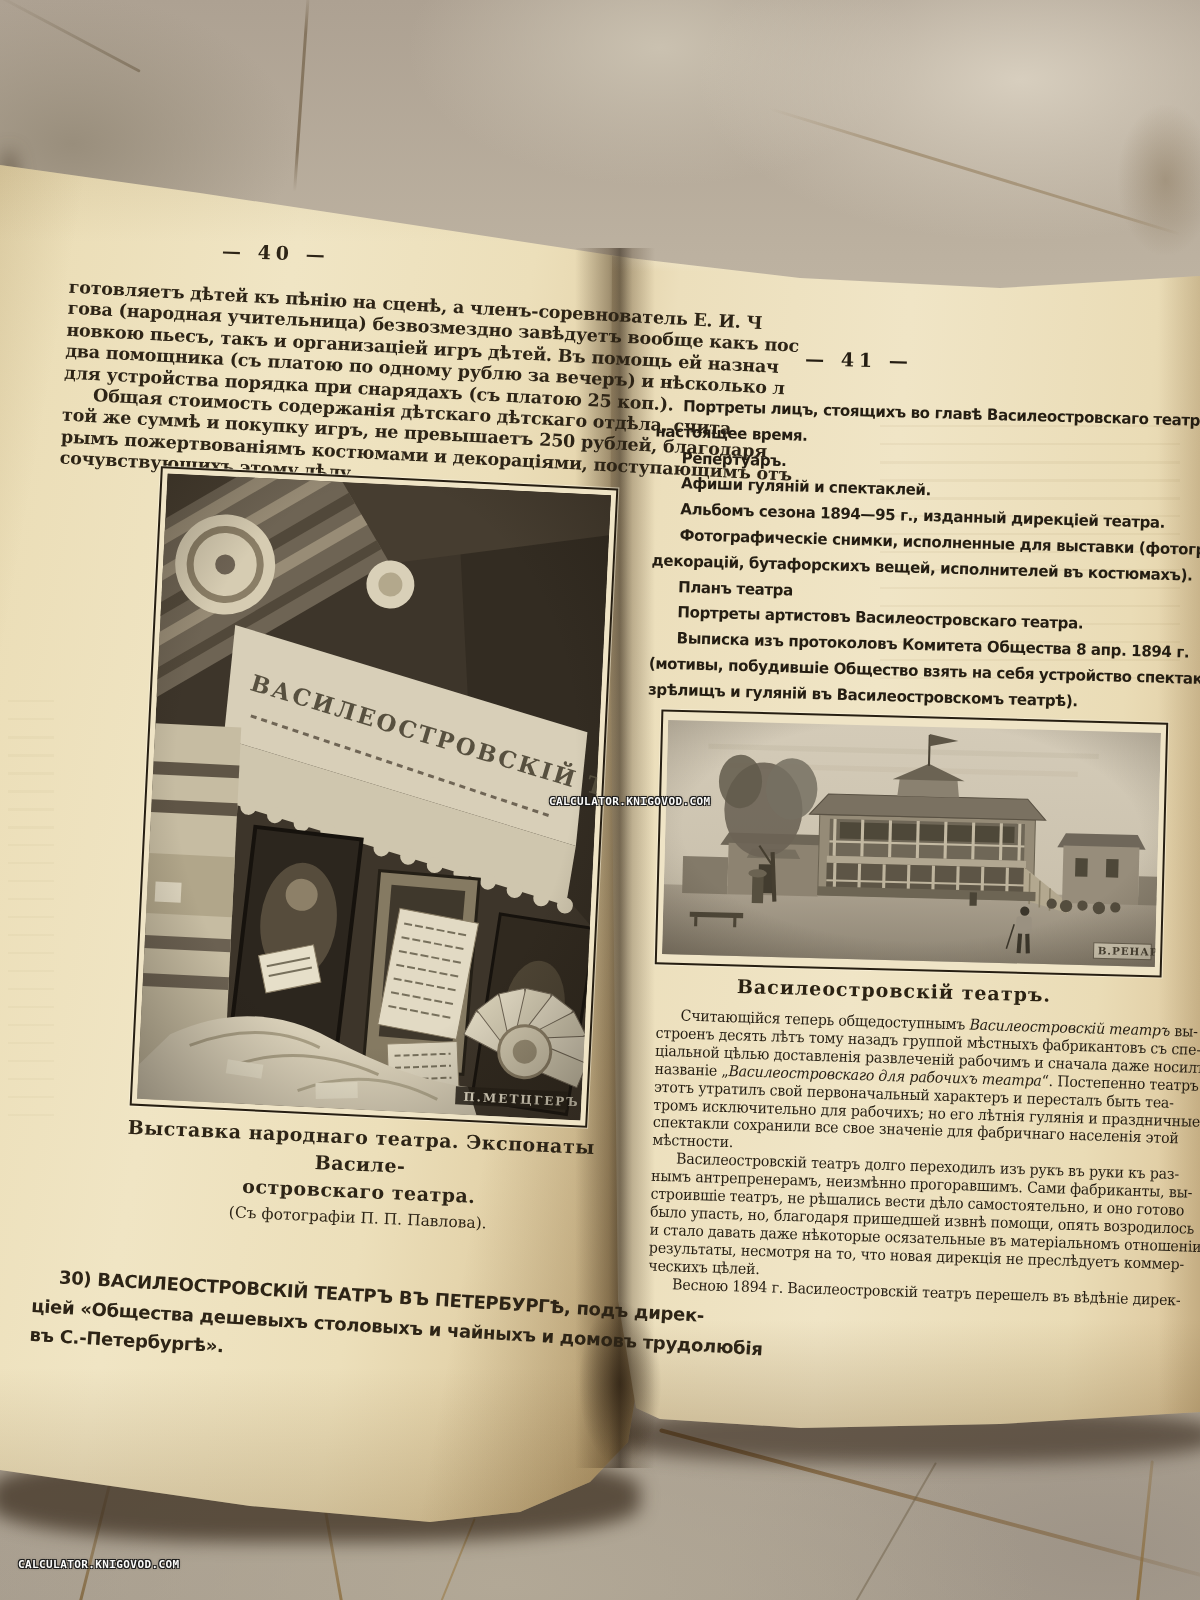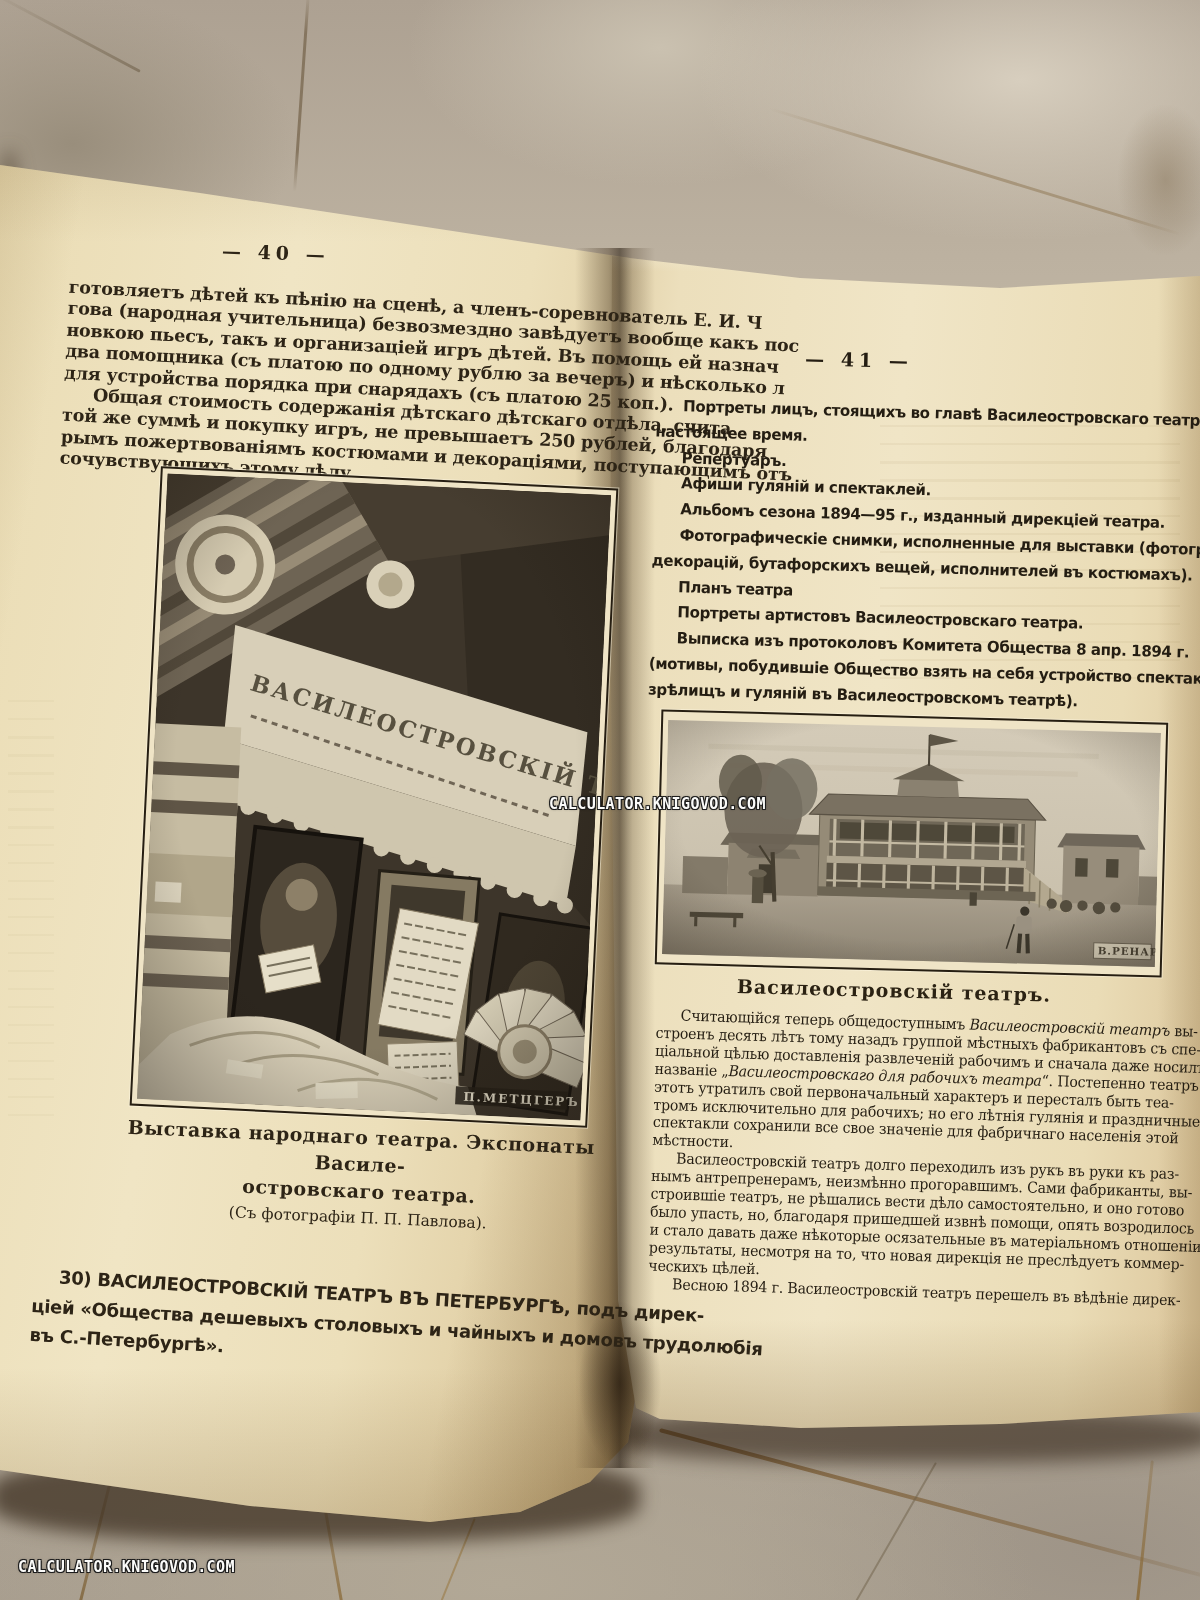--- a/index.html
+++ b/index.html
@@ -74,21 +74,21 @@
   .paras41{margin-top:8px;transform:rotate(1.8deg);transform-origin:20% 50%;
     font-size:15px;line-height:17.9px;}
   .paras41 .inner{transform:scaleX(.94);transform-origin:0 0;letter-spacing:-0.2px;}
   .paras41 .ind{text-indent:26px;}
   .it{font-style:italic;}
   
   .ghost{position:absolute;opacity:.5;filter:blur(.6px);
     background:repeating-linear-gradient(180deg,rgba(141,117,68,.14) 0 2.5px,rgba(141,117,68,0) 2.5px 18px);}
   
   .watermark{position:absolute;font-family:"DejaVu Sans Mono",monospace;font-weight:bold;
-    color:#fbfbf9;font-size:15px;letter-spacing:.4px;z-index:30;
+    color:#fbfbf9;font-size:11px;letter-spacing:.4px;z-index:30;
     text-shadow:1px 1px 0 #1c1c1c,-1px 1px 0 #1c1c1c,1px -1px 0 #1c1c1c,-1px -1px 0 #1c1c1c,0 0 3px rgba(0,0,0,.6);}
   #wm-center{left:549px;top:795px;}
   #wm-bottom{left:18px;top:1558px;}
   svg text{font-family:"DejaVu Serif",serif;}
 </style>
 </head>
 <body>
 
 <div id="stage">
 

